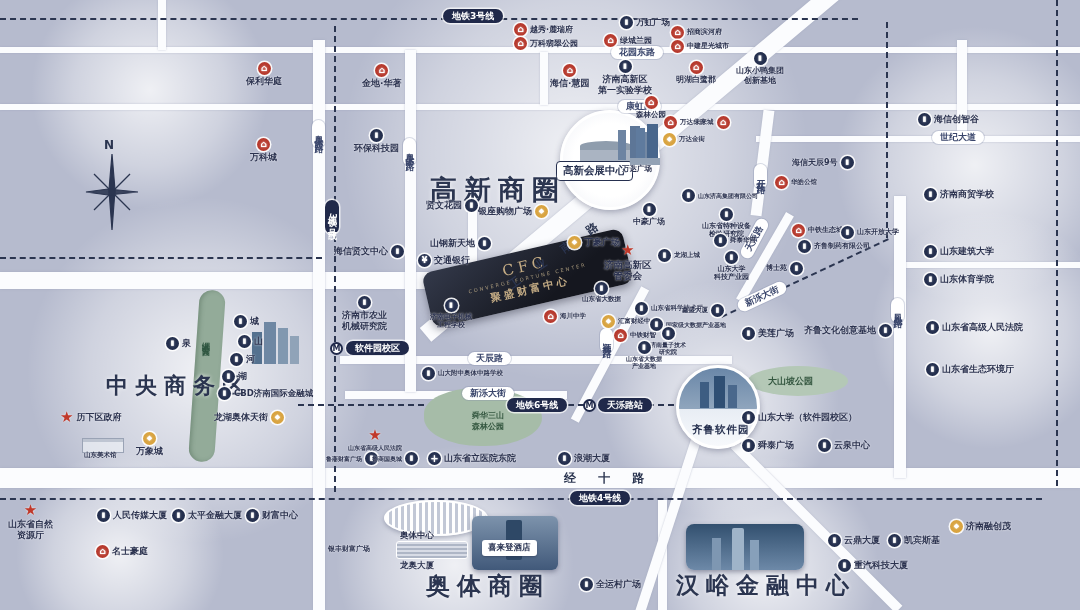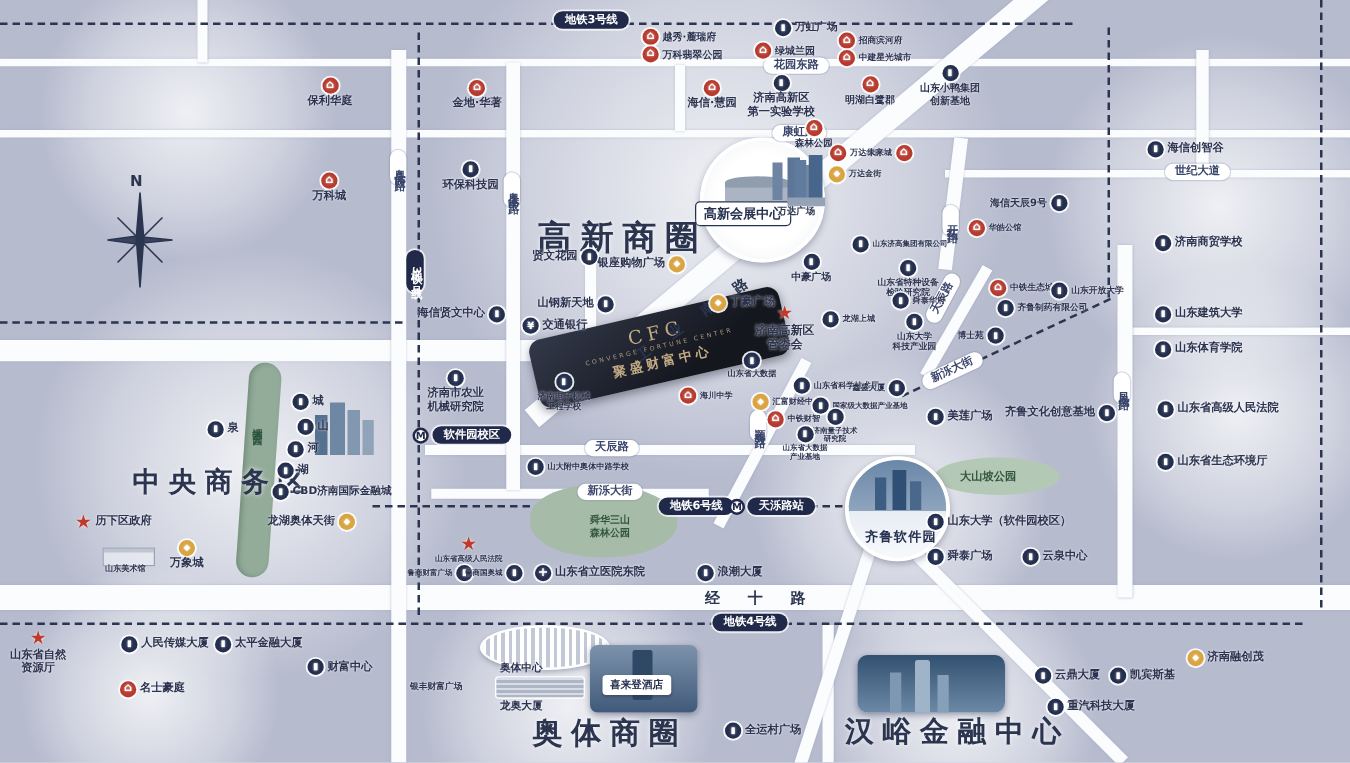--- a/index.html
+++ b/index.html
@@ -178,21 +178,21 @@
       <div class="rp vert" style="left: 600px; top: 328px;">颖秀路</div>
       <div class="rp" style="left: 733px; top: 232px; transform: rotate(-62deg);">天辰路</div>
       <div class="rp" style="left: 736px; top: 290px; transform: rotate(-25deg);">新泺大街</div>
       <div class="rp plain" style="left: 556px; top: 470px; font-size: 12px; letter-spacing: 9px;">经 十 路</div>
       <div class="rp plain" style="left: 492px; top: 246px; font-size: 11.5px; letter-spacing: 8px; transform: rotate(-35deg);">工 业 南 路</div>
     </div>
   <div id="mnt-metro">
       <div class="mp" style="left: 443px; top: 9px;">地铁3号线</div>
       <div class="mp vert" style="left: 325px; top: 200px;">地铁3号线</div>
       <div class="mp" style="left: 570px; top: 491px;">地铁4号线</div>
-      <div class="mp" style="left: 527px; top: 398px;">地铁6号线</div>
+      <div class="mp" style="left: 507px; top: 398px;">地铁6号线</div>
       <div class="mp" style="left: 598px; top: 398px;">天泺路站</div>
       <div class="mp" style="left: 346px; top: 341px;">软件园校区</div>
       <div class="mic" style="left: 330px; top: 342px;">M</div>
       <div class="mic" style="left: 583px; top: 399px;">M</div>
     </div>
   <div id="mnt-markers">
       <div class="marker c" style="left: 246px; top: 62px;"><span class="ic h">⌂</span><span>保利华庭</span></div>
       <div class="marker c" style="left: 250px; top: 138px;"><span class="ic h">⌂</span><span>万科城</span></div>
       <div class="marker c" style="left: 362px; top: 64px;"><span class="ic h">⌂</span><span>金地·华著</span></div>
       <div class="marker c" style="left: 354px; top: 129px;"><span class="ic b">▮</span><span>环保科技园</span></div>
@@ -278,20 +278,20 @@
       <div class="marker " style="left: 742px; top: 439px;"><span class="ic b">▮</span><span>舜泰广场</span></div>
       <div class="marker " style="left: 818px; top: 439px;"><span class="ic b">▮</span><span>云泉中心</span></div>
       <div class="marker " style="left: 828px; top: 534px;"><span class="ic b">▮</span><span>云鼎大厦</span></div>
       <div class="marker " style="left: 888px; top: 534px;"><span class="ic b">▮</span><span>凯宾斯基</span></div>
       <div class="marker " style="left: 838px; top: 559px;"><span class="ic b">▮</span><span>重汽科技大厦</span></div>
       <div class="marker " style="left: 950px; top: 520px;"><span class="ic g">◆</span><span>济南融创茂</span></div>
       <div class="marker " style="left: 580px; top: 578px;"><span class="ic b">▮</span><span>全运村广场</span></div>
       <div class="marker " style="left: 328px; top: 545px; font-size: 7px;"><span>银丰财富广场</span></div>
       <div class="marker " style="left: 97px; top: 509px;"><span class="ic b">▮</span><span>人民传媒大厦</span></div>
       <div class="marker " style="left: 172px; top: 509px;"><span class="ic b">▮</span><span>太平金融大厦</span></div>
-      <div class="marker " style="left: 246px; top: 527px; font-family: Liberation Serif, serif;"><span class="ic b">▮</span><span>财富中心</span></div>
+      <div class="marker " style="left: 246px; top: 509px;"><span class="ic b">▮</span><span>财富中心</span></div>
       <div class="marker " style="left: 96px; top: 545px;"><span class="ic h">⌂</span><span>名士豪庭</span></div>
       <div class="marker c" style="left: 8px; top: 503px;"><span class="ic s">★</span><span>山东省自然
 资源厅</span></div>
       <div class="marker " style="left: 400px; top: 530px; font-size: 8.5px;"><span>奥体中心</span></div>
       <div class="marker " style="left: 400px; top: 560px; font-size: 8.5px;"><span>龙奥大厦</span></div>
     </div>
 </div>
 
 </body></html>

